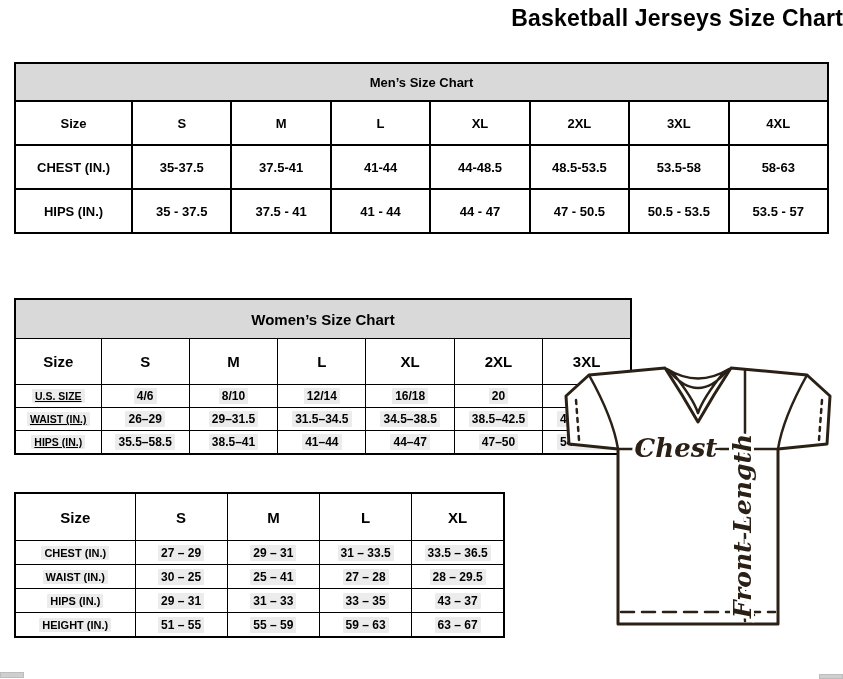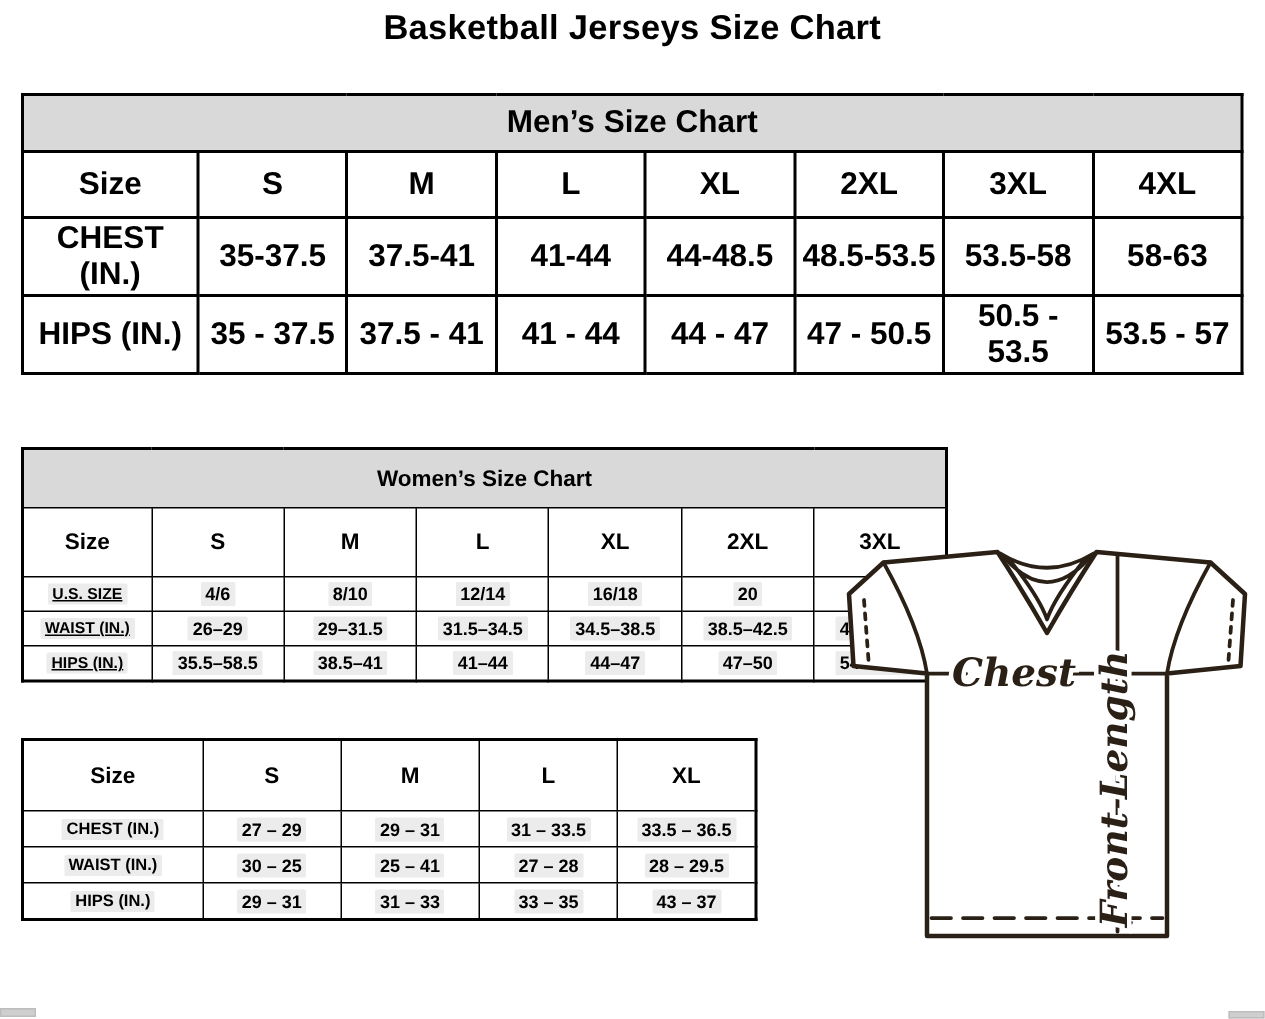--- a/index.html
+++ b/index.html
@@ -1,30 +1,30 @@
 <!DOCTYPE html>
 <html><head>
 <meta charset="utf-8">
 <style>
   html,body{margin:0;padding:0;}
   body{
     width:843px;height:679px;position:relative;background:#ffffff;
     font-family:"Liberation Sans",sans-serif;color:#000;overflow:hidden;
   }
   .page-title{
-    position:absolute;left:0;top:5px;width:100%;text-align:center;
+    position:absolute;left:0;top:5px;width:100%;text-align:right;
     font-size:23px;font-weight:bold;letter-spacing:.2px;
   }
   table.chart{border-collapse:collapse;table-layout:fixed;position:absolute;background:#fff;}
   table.chart td{border:1px solid #000;text-align:center;vertical-align:middle;font-weight:bold;overflow:hidden;}
   table.chart{border:2px solid #000;}
   td.caption{background:#d9d9d9;font-size:16px;}
   
   table.men{left:14px;top:62px;width:815px;}
-  table.men td{border-width:2px;font-size:21px;}
+  table.men td{border-width:2px;font-size:13px;}
   table.men tr.cap td{height:34px;}
   table.men tr.head td{height:40px;}
   table.men tr.data td{height:40px;}
   
   table.women{left:14px;top:298px;width:618px;}
   table.women tr.cap td{height:36px;font-size:15px;}
   table.women tr.head td{height:43px;font-size:15px;}
   table.women tr.data td{height:20px;font-size:12px;}
   table.women tr.data td.rowlabel{font-size:10.5px;text-decoration:underline;}
   
@@ -166,20 +166,27 @@
     <td><span class="hl">27 – 28</span></td>
     <td><span class="hl">28 – 29.5</span></td>
   </tr>
   <tr class="data">
     <td class="rowlabel"><span class="hl">HIPS (IN.)</span></td>
     <td><span class="hl">29 – 31</span></td>
     <td><span class="hl">31 – 33</span></td>
     <td><span class="hl">33 – 35</span></td>
     <td><span class="hl">43 – 37</span></td>
   </tr>
+  <tr class="data">
+    <td class="rowlabel"><span class="hl">HEIGHT (IN.)</span></td>
+    <td><span class="hl">51 – 55</span></td>
+    <td><span class="hl">55 – 59</span></td>
+    <td><span class="hl">59 – 63</span></td>
+    <td><span class="hl">63 – 67</span></td>
+  </tr>
 </tbody>
   </table>
 
 <svg class="jersey" width="288" height="300" viewBox="0 0 288 300">
   <g fill="none" stroke="#2a2016" stroke-width="3" stroke-linejoin="round" stroke-linecap="round">
 
     <path fill="#ffffff" d="M110,10 L34,17 L11,38 L14,86 L63,91 L63,266 L223,266 L223,91 L272,86 L275,38 L252,17 L176,10
          Q159,36 143,64 Q127,36 110,10 Z"></path>
 
     <path stroke-width="2.5" d="M34,17 Q58,60 63,91"></path>

